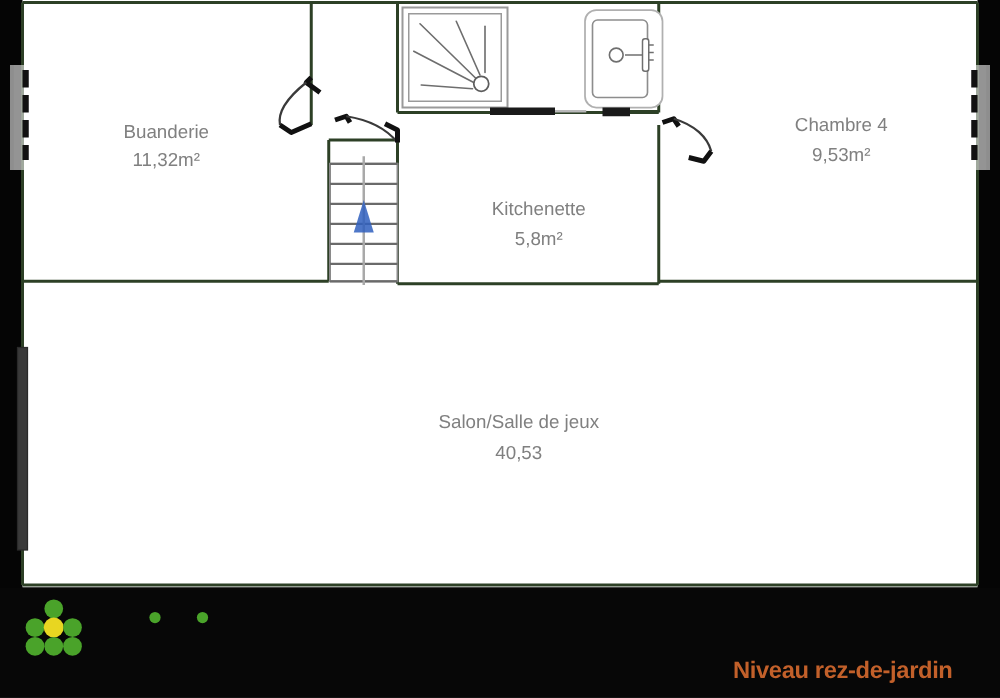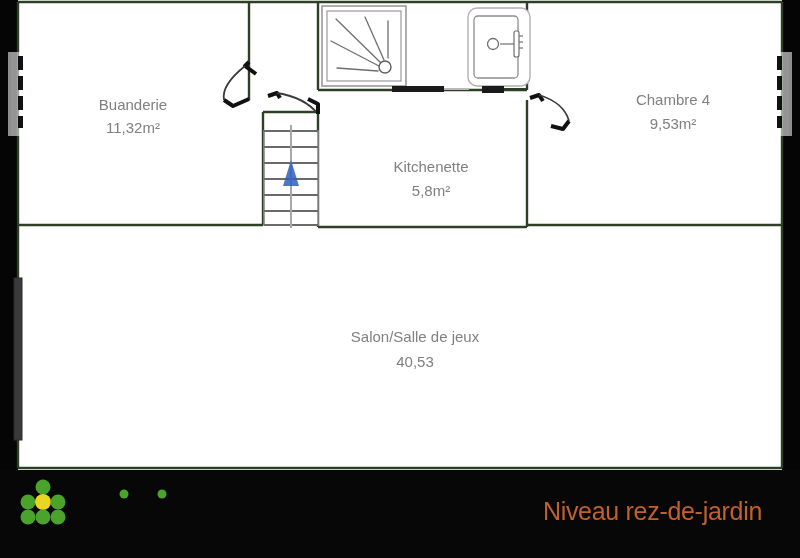--- a/index.html
+++ b/index.html
@@ -7,23 +7,23 @@
   body{width:800px;height:558px;overflow:hidden;
        font-family:"Liberation Sans","DejaVu Sans",sans-serif;}
   #stage{position:relative;width:800px;height:558px;background:#050505;}
   #plan-svg{position:absolute;left:0;top:0;}
   .room-label{fill:#808080;font-family:"Liberation Sans","DejaVu Sans",sans-serif;
               font-size:15px;text-anchor:middle;}
   .room-area{fill:#808080;font-family:"Liberation Sans","DejaVu Sans",sans-serif;
              font-size:15px;text-anchor:middle;}
   #footer{position:absolute;left:0;top:470px;width:800px;height:88px;background:#070707;}
   #logo{position:absolute;left:14px;top:478px;width:180px;height:55px;}
-  #level-title{position:absolute;right:38px;top:497px;color:#c2602a;
+  #level-title{position:absolute;right:38px;top:526px;color:#c2602a;
                font-family:"Liberation Sans","DejaVu Sans",sans-serif;
-               font-size:25px;font-weight:normal;letter-spacing:-0.3px;
+               font-size:19px;font-weight:bold;letter-spacing:-0.3px;
                white-space:nowrap;}
 </style>
 </head>
 <body>
 
 <div id="stage">
 
   <svg id="plan-svg" width="800" height="558" viewBox="0 0 800 558">
 
     <rect x="18" y="0" width="764" height="470" fill="#ffffff"></rect>

